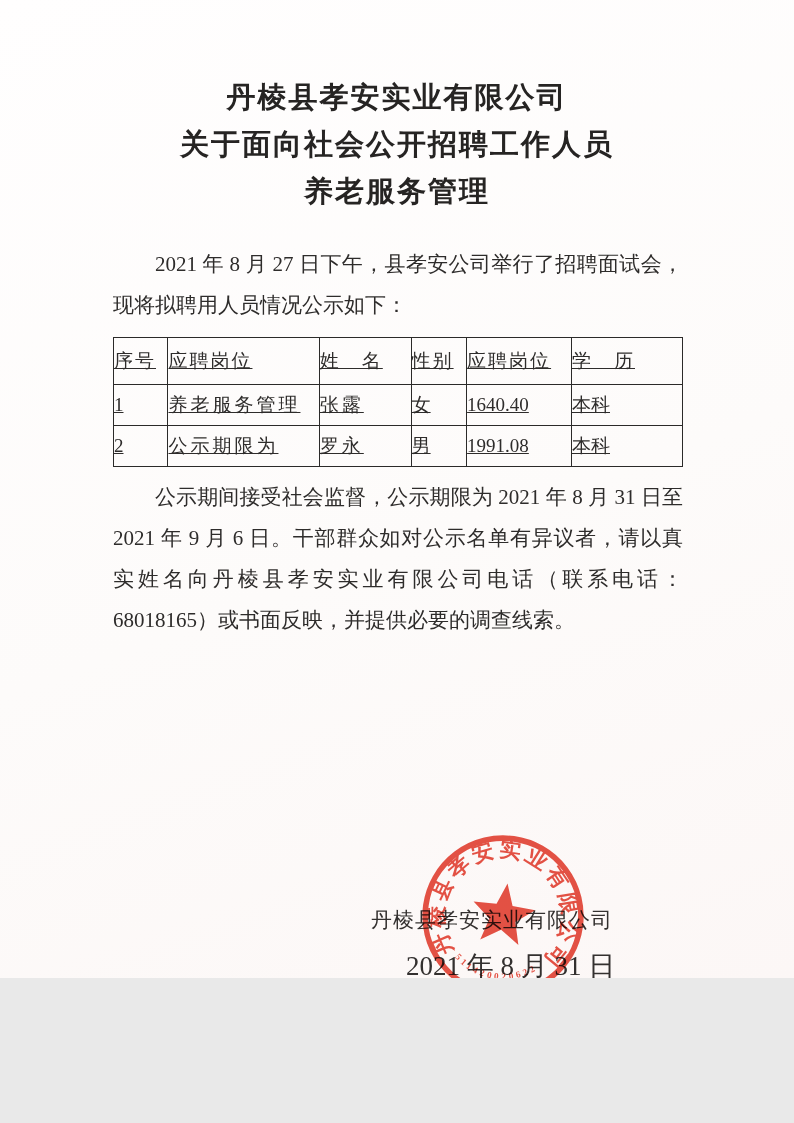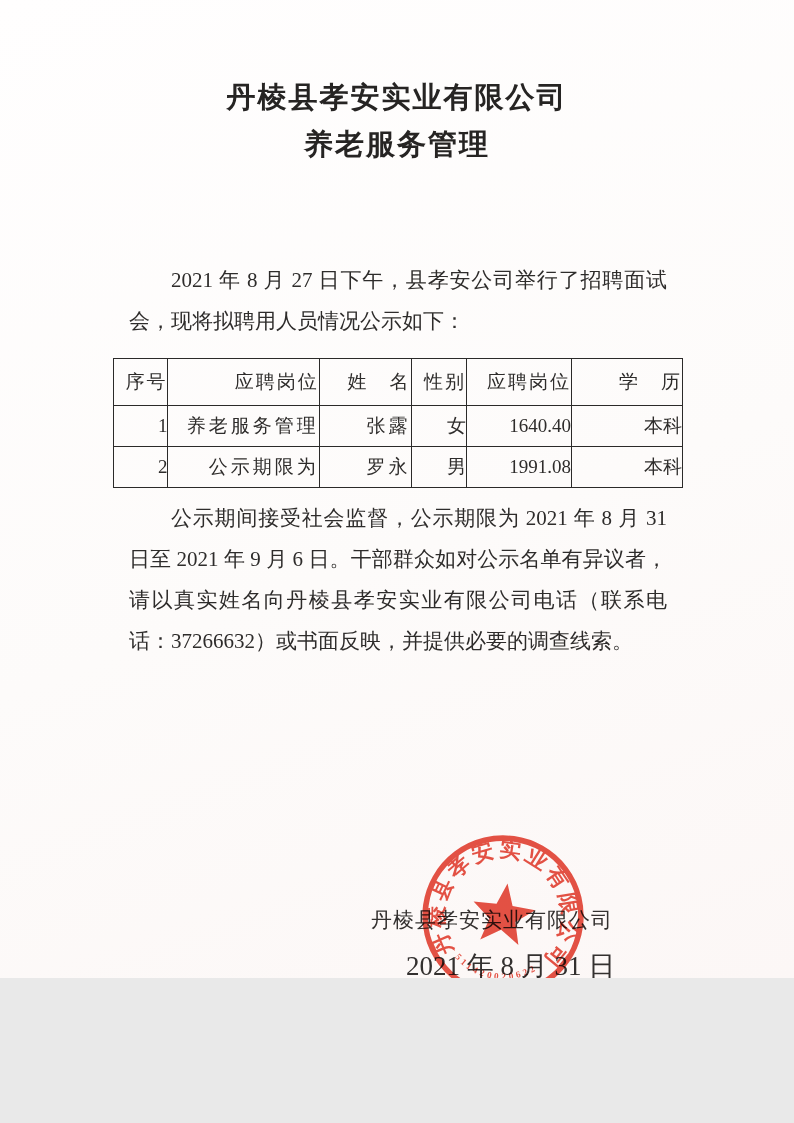--- a/index.html
+++ b/index.html
@@ -26,41 +26,42 @@
     line-height:47px;
     letter-spacing:2px;
     color:#262423;
   }
   .body-block{
     position:absolute;
     top:244px;left:113px;
     width:570px;
   }
   .para{
-    margin:16px;
+    margin:0;
     font-size:21px;
     line-height:41px;
     text-indent:2em;
     text-align:justify;
     color:#2e2c2b;
   }
   table.roster{
     border-collapse:collapse;
     margin-top:11px;
     width:570px;
     table-layout:fixed;
   }
   table.roster th, table.roster td{
     border:1.5px solid #2b2a29;
-    text-align:right;
+    text-align:left;
     vertical-align:middle;
     font-weight:normal;
     font-size:19px;
     padding:0;
     color:#2e2c2b;
+    text-decoration:underline;
   }
   table.roster th{height:46px;letter-spacing:2px;}
   table.roster td{height:40px;}
   td.cjk{letter-spacing:3px;}
   .col-no{width:54px;}
   .col-post{width:150px;}
   .col-name{width:91px;}
   .col-sex{width:55px;}
   .col-birth{width:104px;}
   .col-edu{width:110px;}
@@ -93,20 +94,21 @@
   .seal .ring-text{font-size:21px;font-weight:bold;letter-spacing:3.5px;}
   .seal .serial-text{font-size:9px;font-weight:bold;letter-spacing:3px;}
 </style>
 </head>
 <body>
 
 <div class="page">
 
   <div class="title-block">
     <div class="title-line">丹棱县孝安实业有限公司</div>
+    <div class="title-line">关于面向社会公开招聘工作人员</div>
     <div class="title-line">养老服务管理</div>
   </div>
 
   <div class="body-block">
     <p class="para">2021 年 8 月 27 日下午，县孝安公司举行了招聘面试会，现将拟聘用人员情况公示如下：</p>
 
     <table class="roster">
       <colgroup>
         <col class="col-no">
           <col class="col-post">
@@ -138,21 +140,21 @@
           <td>2</td>
           <td class="cjk">公示期限为</td>
           <td class="cjk">罗永</td>
           <td>男</td>
           <td>1991.08</td>
           <td>本科</td>
         </tr>
       </tbody>
     </table>
 
-    <p class="para p-after-table">公示期间接受社会监督，公示期限为 2021 年 8 月 31 日至 2021 年 9 月 6 日。干部群众如对公示名单有异议者，请以真实姓名向丹棱县孝安实业有限公司电话（联系电话：37266632）或书面反映，并提供必要的调查线索。</p>
+    <p class="para p-after-table">公示期间接受社会监督，公示期限为 2021 年 8 月 31 日至 2021 年 9 月 6 日。干部群众如对公示名单有异议者，请以真实姓名向丹棱县孝安实业有限公司电话（联系电话：68018165）或书面反映，并提供必要的调查线索。</p>
   </div>
 
   <div class="signature-company">丹棱县孝安实业有限公司</div>
   <div class="signature-date">2021 年 8 月 31 日</div>
 
   <svg class="seal" viewBox="0 0 164 164" aria-hidden="true">
     <circle cx="82" cy="82" r="76" fill="none" stroke="#e23b2c" stroke-width="5.5"></circle>
     <polygon fill="#e23b2c" points="82,50 89.9,71.1 112.4,72.1 94.8,86.2 100.8,107.9 82,95.5 63.2,107.9 69.2,86.2 51.6,72.1 74.1,71.1"></polygon>
     <defs>
       <path id="sealTopArc" d="M 34.5 115.3 A 58 58 0 1 1 129.5 115.3" fill="none"></path>

